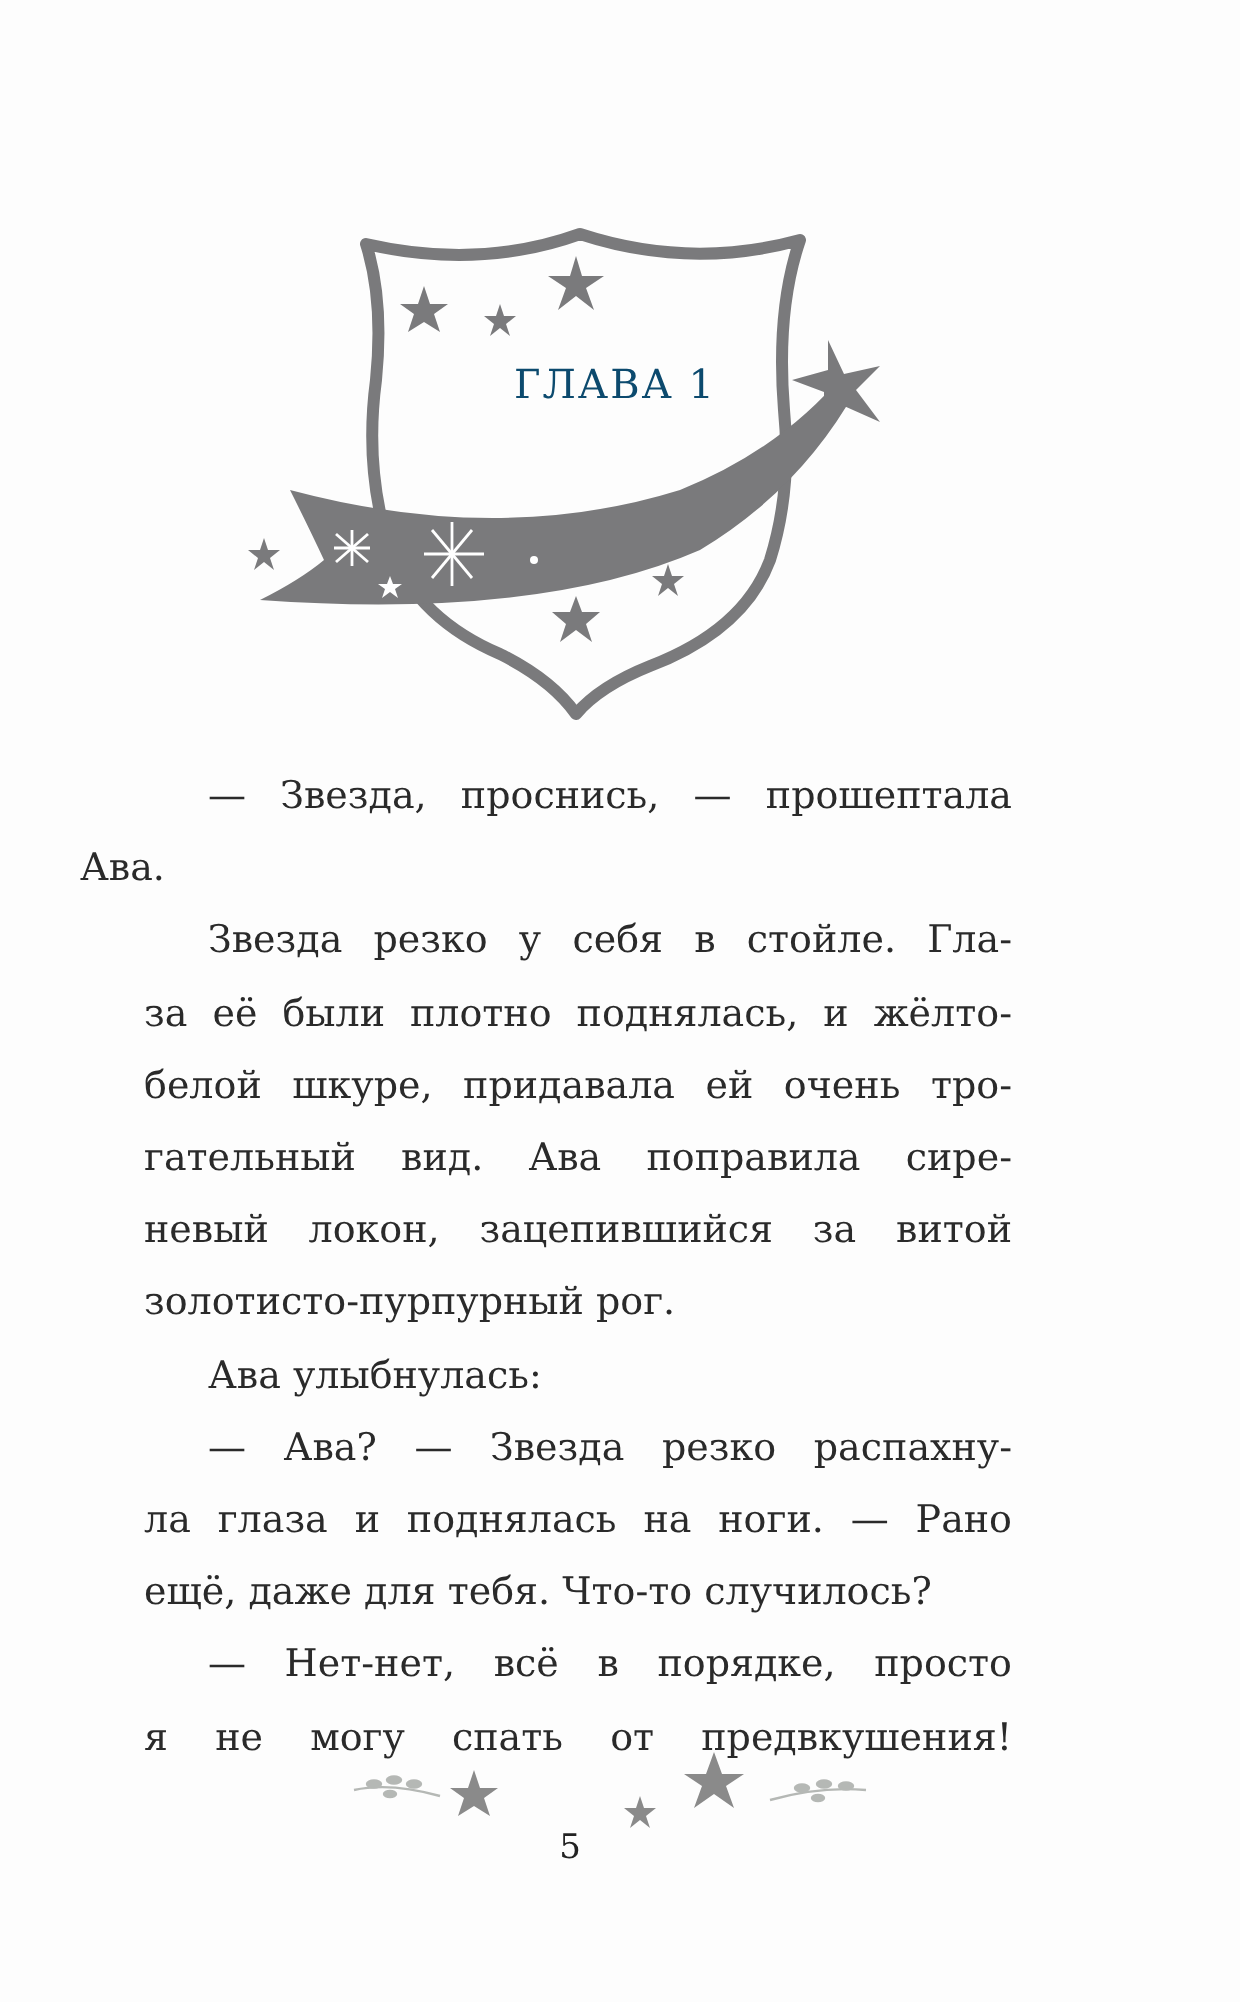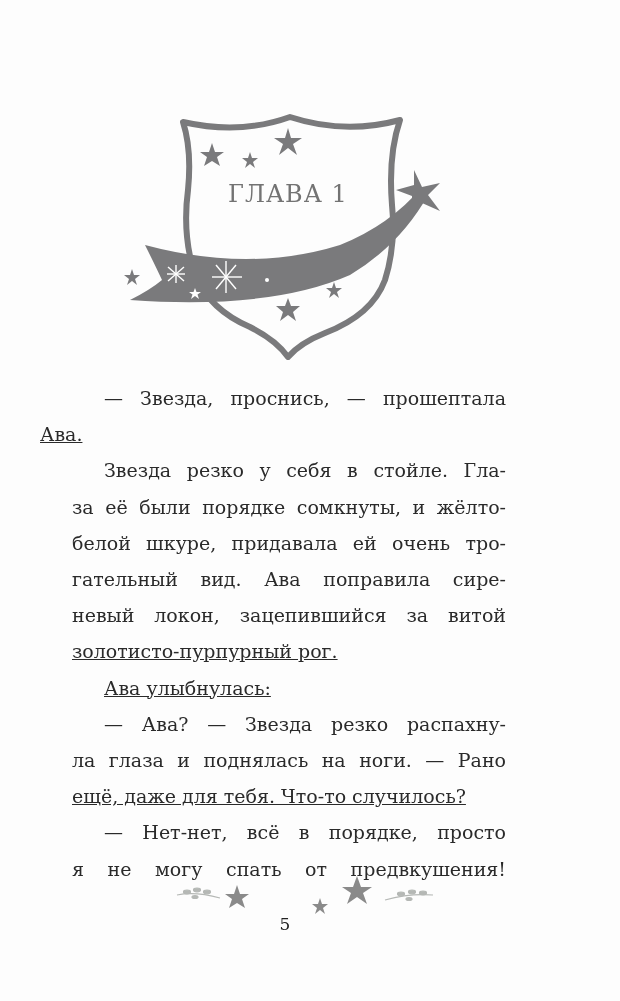--- a/index.html
+++ b/index.html
@@ -1,32 +1,32 @@
 <!DOCTYPE html>
 <html><head>
 <meta charset="utf-8">
 <style>
   html, body { margin: 0; padding: 0; background: #ffffff; }
   body { width: 620px; height: 1001px; position: relative; overflow: hidden; }
   .page { position: absolute; left: 0; top: 0; width: 620px; height: 1001px; background: #fdfdfd; }
   .emblem { position: absolute; left: 110px; top: 95px; width: 350px; height: 265px; }
   .chapter-title {
     position: absolute; left: 228px; top: 180px; width: 130px;
-    font-family: "DejaVu Serif", serif; font-size: 24px; letter-spacing: 1px;
-    color: #737373; white-space: nowrap;
+    font-family: "DejaVu Serif", serif; font-size: 20px; letter-spacing: 1px;
+    color: #0c4a6e; white-space: nowrap; text-align: right;
   }
   .text {
     position: absolute; left: 72px; top: 380px; width: 434px;
     font-family: "DejaVu Serif", serif; font-size: 19px; line-height: 36.2px;
     color: #2a2a2a;
   }
   .text p { margin: 0; text-align: justify; text-align-last: left; }
   .text p.indent { text-indent: 32px; }
   .text .line { display: block; text-align: justify; text-align-last: justify; }
-  .text .line.last { text-align-last: left; text-decoration: underline; }
+  .text .line.last { text-align-last: left; }
   .ornament { position: absolute; left: 175px; top: 868px; width: 270px; height: 50px; }
   .page-number {
     position: absolute; left: 270px; top: 914px; width: 30px; text-align: center;
     font-family: "DejaVu Serif", serif; font-size: 17px; color: #222;
   }
 </style>
 </head>
 <body>
 
 <div class="page">
@@ -65,21 +65,21 @@
 
   <div class="chapter-title">ГЛАВА 1</div>
 
   <div class="text">
     <p class="indent">
       <span class="line">— Звезда, проснись, — прошептала</span>
         <span class="line last" style="text-indent:0;margin-left:-32px">Ава.</span>
     </p>
     <p class="indent">
       <span class="line">Звезда резко у себя в стойле. Гла-</span>
-        <span class="line" style="margin-left:-32px">за её были порядке сомкнуты, и жёлто-</span>
+        <span class="line" style="margin-left:-32px">за её были плотно поднялась, и жёлто-</span>
         <span class="line" style="margin-left:-32px">белой шкуре, придавала ей очень тро-</span>
         <span class="line" style="margin-left:-32px">гательный вид. Ава поправила сире-</span>
         <span class="line" style="margin-left:-32px">невый локон, зацепившийся за витой</span>
         <span class="line last" style="margin-left:-32px">золотисто-пурпурный рог.</span>
     </p>
     <p class="indent">
       <span class="line last">Ава улыбнулась:</span>
     </p>
     <p class="indent">
       <span class="line">— Ава? — Звезда резко распахну-</span>

